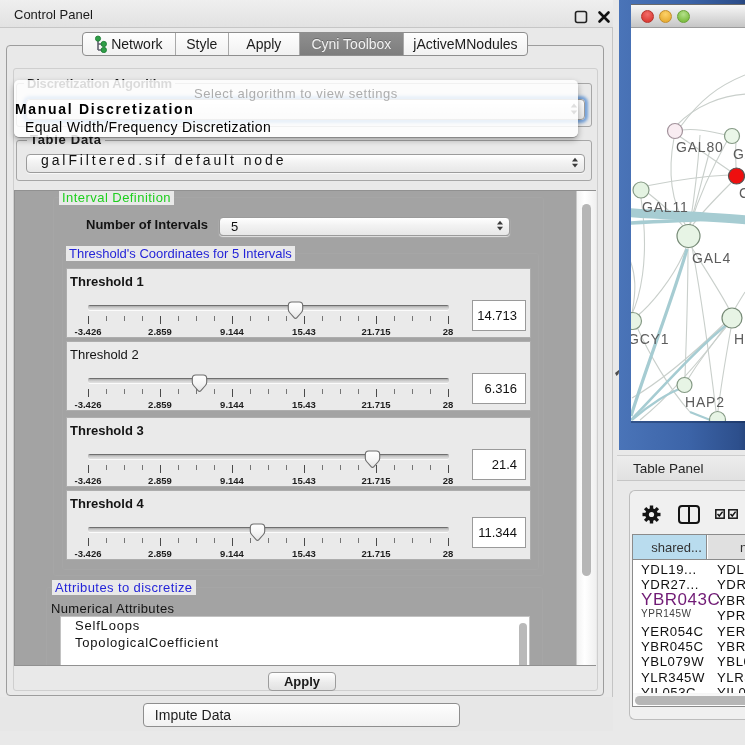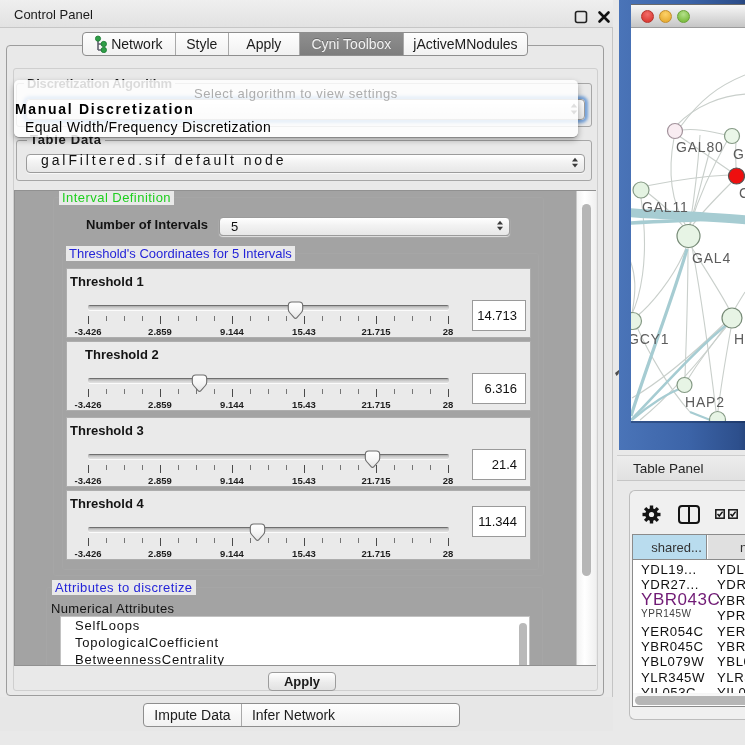--- a/index.html
+++ b/index.html
@@ -105,21 +105,21 @@
       <defs>
         <linearGradient id="tg0" x1="0" y1="0" x2="0" y2="1">
           <stop offset="0" stop-color="#ffffff"></stop>
           <stop offset=".55" stop-color="#f4f4f4"></stop>
           <stop offset="1" stop-color="#e4e4e4"></stop>
         </linearGradient>
       </defs>
       <path d="M1.3 4.5 Q1.3 1 4.8 1 L12.2 1 Q15.7 1 15.7 4.5 L15.7 8.2 Q15.7 10.1 14.4 11.5 L9.9 16.6 Q8.5 18.2 7.1 16.6 L2.6 11.5 Q1.3 10.1 1.3 8.2 Z" fill="url(#tg0)" stroke="#6e6e6e" stroke-width="1.1"></path>
     </svg>
 <div class="thpanel" style="left:51px;top:150px;width:465px;height:70px"></div>
-<div class="a" style="left:70px;top:156px;font-size:13px;font-weight:bold;color:#141414">Threshold 2</div>
+<div class="a" style="left:55px;top:156px;font-size:13px;font-weight:normal;color:#141414">Threshold 2</div>
 <div class="track" style="left:73px;top:187px;width:361px"></div>
 <div class="tick" style="left:73px;top:198px;height:8px;background:#4a4a4a"></div>
 <div class="tick" style="left:91px;top:198px;height:5px;background:#757575"></div>
 <div class="tick" style="left:109px;top:198px;height:5px;background:#757575"></div>
 <div class="tick" style="left:127px;top:198px;height:5px;background:#757575"></div>
 <div class="tick" style="left:145px;top:198px;height:8px;background:#4a4a4a"></div>
 <div class="tick" style="left:163px;top:198px;height:5px;background:#757575"></div>
 <div class="tick" style="left:181px;top:198px;height:5px;background:#757575"></div>
 <div class="tick" style="left:199px;top:198px;height:5px;background:#757575"></div>
 <div class="tick" style="left:217px;top:198px;height:8px;background:#4a4a4a"></div>
@@ -216,51 +216,49 @@
 <div class="tick" style="left:379px;top:347px;height:5px;background:#757575"></div>
 <div class="tick" style="left:397px;top:347px;height:5px;background:#757575"></div>
 <div class="tick" style="left:415px;top:347px;height:5px;background:#757575"></div>
 <div class="tick" style="left:433px;top:347px;height:8px;background:#4a4a4a"></div>
 <div class="tlab" style="left:73px;top:357px">-3.426</div>
 <div class="tlab" style="left:145px;top:357px">2.859</div>
 <div class="tlab" style="left:217px;top:357px">9.144</div>
 <div class="tlab" style="left:289px;top:357px">15.43</div>
 <div class="tlab" style="left:361px;top:357px">21.715</div>
 <div class="tlab" style="left:433px;top:357px">28</div>
-<div class="vbox" style="left:457px;top:315px;width:54px;height:31px">11.344</div>
+<div class="vbox" style="left:457px;top:326px;width:54px;height:31px">11.344</div>
 <svg class="a" style="left:233.7px;top:332px" width="17" height="19" viewBox="0 0 17 19">
       <defs>
         <linearGradient id="tg3" x1="0" y1="0" x2="0" y2="1">
           <stop offset="0" stop-color="#ffffff"></stop>
           <stop offset=".55" stop-color="#f4f4f4"></stop>
           <stop offset="1" stop-color="#e4e4e4"></stop>
         </linearGradient>
       </defs>
       <path d="M1.3 4.5 Q1.3 1 4.8 1 L12.2 1 Q15.7 1 15.7 4.5 L15.7 8.2 Q15.7 10.1 14.4 11.5 L9.9 16.6 Q8.5 18.2 7.1 16.6 L2.6 11.5 Q1.3 10.1 1.3 8.2 Z" fill="url(#tg3)" stroke="#6e6e6e" stroke-width="1.1"></path>
     </svg>
 <div class="a grp" style="left:31px;top:396px;width:497px;height:95px"></div>
 <div class="gt" style="left:37px;top:389px;font-size:13px;letter-spacing:.4px;color:#2525d8">Attributes to discretize</div>
 <div class="a" style="left:36px;top:410px;font-size:13px;letter-spacing:.35px;font-weight:normal;color:#141414">Numerical Attributes</div>
 <div class="a" style="left:45px;top:425px;width:470px;height:60px;background:#fff;border:1px solid #c2c2c2"></div>
 <div class="a" style="left:60px;top:427px;font-size:13px;letter-spacing:.8px;color:#111">SelfLoops</div>
 <div class="a" style="left:60px;top:444px;font-size:13px;letter-spacing:.8px;color:#111">TopologicalCoefficient</div>
-<div class="a" style="left:60px;top:461px;font-size:13px;letter-spacing:.8px;color:#111">BetweennessCentrality</div>
 <div class="a" style="left:504px;top:432px;width:8px;height:60px;background:#b9b9b9;border-radius:4px"></div>
 </div>
 <div class="a" style="left:576px;top:191px;width:20px;height:474px;background:linear-gradient(90deg,#f2f2f2,#ffffff 40%,#f0f0f0);border-left:1px solid #c9c9c9"></div>
 <div class="a" style="left:582px;top:204px;width:9px;height:372px;background:#b6b6b6;border-radius:4.5px"></div>
 <div class="a" style="left:14px;top:80px;width:564px;height:57px;background:rgba(255,255,255,.84);border-radius:5px;box-shadow:0 1px 0 rgba(0,0,0,.22),0 3px 6px rgba(0,0,0,.32)"></div>
 <div class="a" style="left:194px;top:86px;font-size:13px;letter-spacing:.55px;color:#adadad">Select algorithm to view settings</div>
 <div class="a" style="left:15px;top:101px;font-size:14px;letter-spacing:1.7px;font-weight:bold;color:#000">Manual Discretization</div>
 <div class="a" style="left:25px;top:118.5px;font-size:14px;letter-spacing:.35px;color:#000">Equal Width/Frequency Discretization</div>
 <div class="a" style="left:268px;top:672px;width:68px;height:19px;border:1px solid #9c9c9c;border-radius:4px;background:linear-gradient(#ffffff,#ececec 55%,#e2e2e2);display:flex;align-items:center;justify-content:center;font-size:13px;font-weight:bold;color:#1a1a1a">Apply</div>
 <div class="a" style="left:0;top:697px;width:613px;height:34px;background:#e7e7e7"></div>
 <div class="seg" style="left:143px;top:703px;width:317px;height:24px">
 <div style="width:98px">Impute Data</div>
-<div style="width:103px">Infer Network</div>
 </div>
 <svg class="a" style="left:614px;top:368px" width="7" height="9" viewBox="0 0 7 9">
     <path d="M1 5 L5.5 1.5 L4.5 6 L2.5 8 Z" fill="#4e4e4e"></path>
   </svg>
 <div class="a" style="left:619px;top:0;width:126px;height:450px;background:linear-gradient(90deg,#4a74b8,#3c64a8 55%,#2d4f8c 95%,#27477f)"></div>
 <div class="a" style="left:631px;top:421px;width:114px;height:2px;background:rgba(10,25,60,.35)"></div>
 <div class="a" style="left:631px;top:4px;width:114px;height:24px;background:linear-gradient(#f7f7f7,#d5d5d5 70%,#c6c6c6);border-top:1px solid #6b6b6b;border-bottom:1px solid #9c9c9c"></div>
 <div class="a" style="left:640.5px;top:10px;width:13px;height:13px;border-radius:50%;background:radial-gradient(circle at 50% 30%,#f26d6a,#dd3f38 72%);border:1px solid #b5322c"></div>
 <div class="a" style="left:658.5px;top:10px;width:13px;height:13px;border-radius:50%;background:radial-gradient(circle at 50% 30%,#fdd269,#e9af37 72%);border:1px solid #c28d2c"></div>
 <div class="a" style="left:676.5px;top:10px;width:13px;height:13px;border-radius:50%;background:radial-gradient(circle at 50% 30%,#b4e08a,#7fbf44 72%);border:1px solid #68a136"></div>

